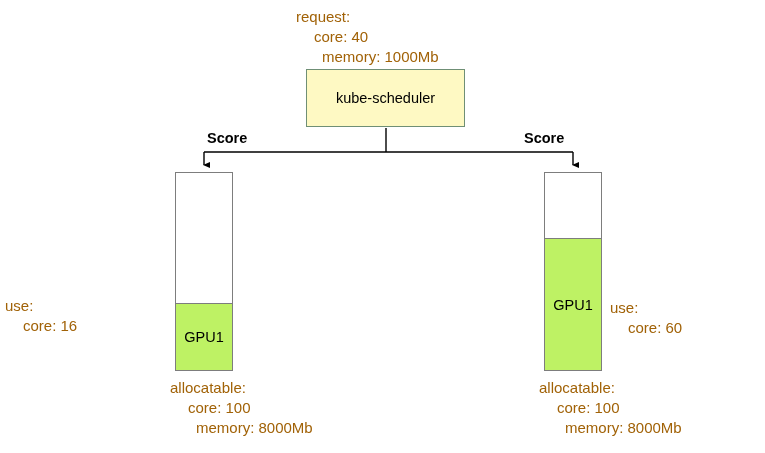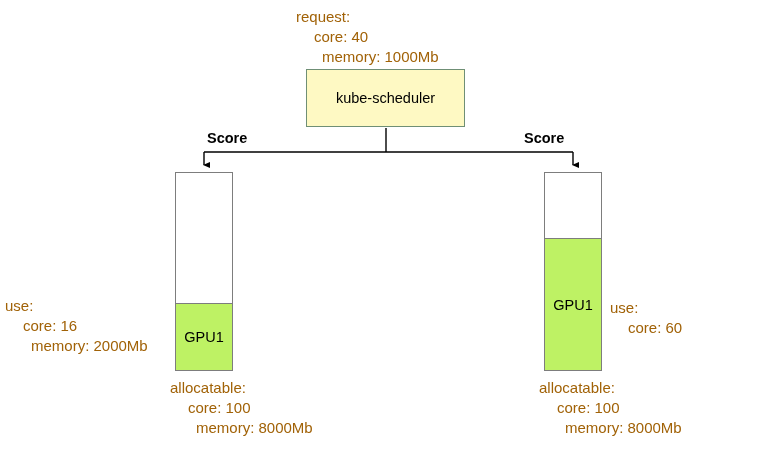--- a/index.html
+++ b/index.html
@@ -146,21 +146,20 @@
 
   <div class="node-bar" id="node-bar-right">
     <div class="node-used" style="height: 67%;">
       <span class="node-used-label">GPU1</span>
     </div>
   </div>
 
   <div class="spec-block" id="left-use-spec">
     <div class="line-0">use:</div>
     <div class="line-1">core: 16</div>
-    <div class="line-2">memory: 2000Mb</div>
   </div>
 
   <div class="spec-block" id="right-use-spec">
     <div class="line-0">use:</div>
     <div class="line-1">core: 60</div>
   </div>
 
   <div class="spec-block" id="left-alloc-spec">
     <div class="line-0">allocatable:</div>
     <div class="line-1">core: 100</div>

